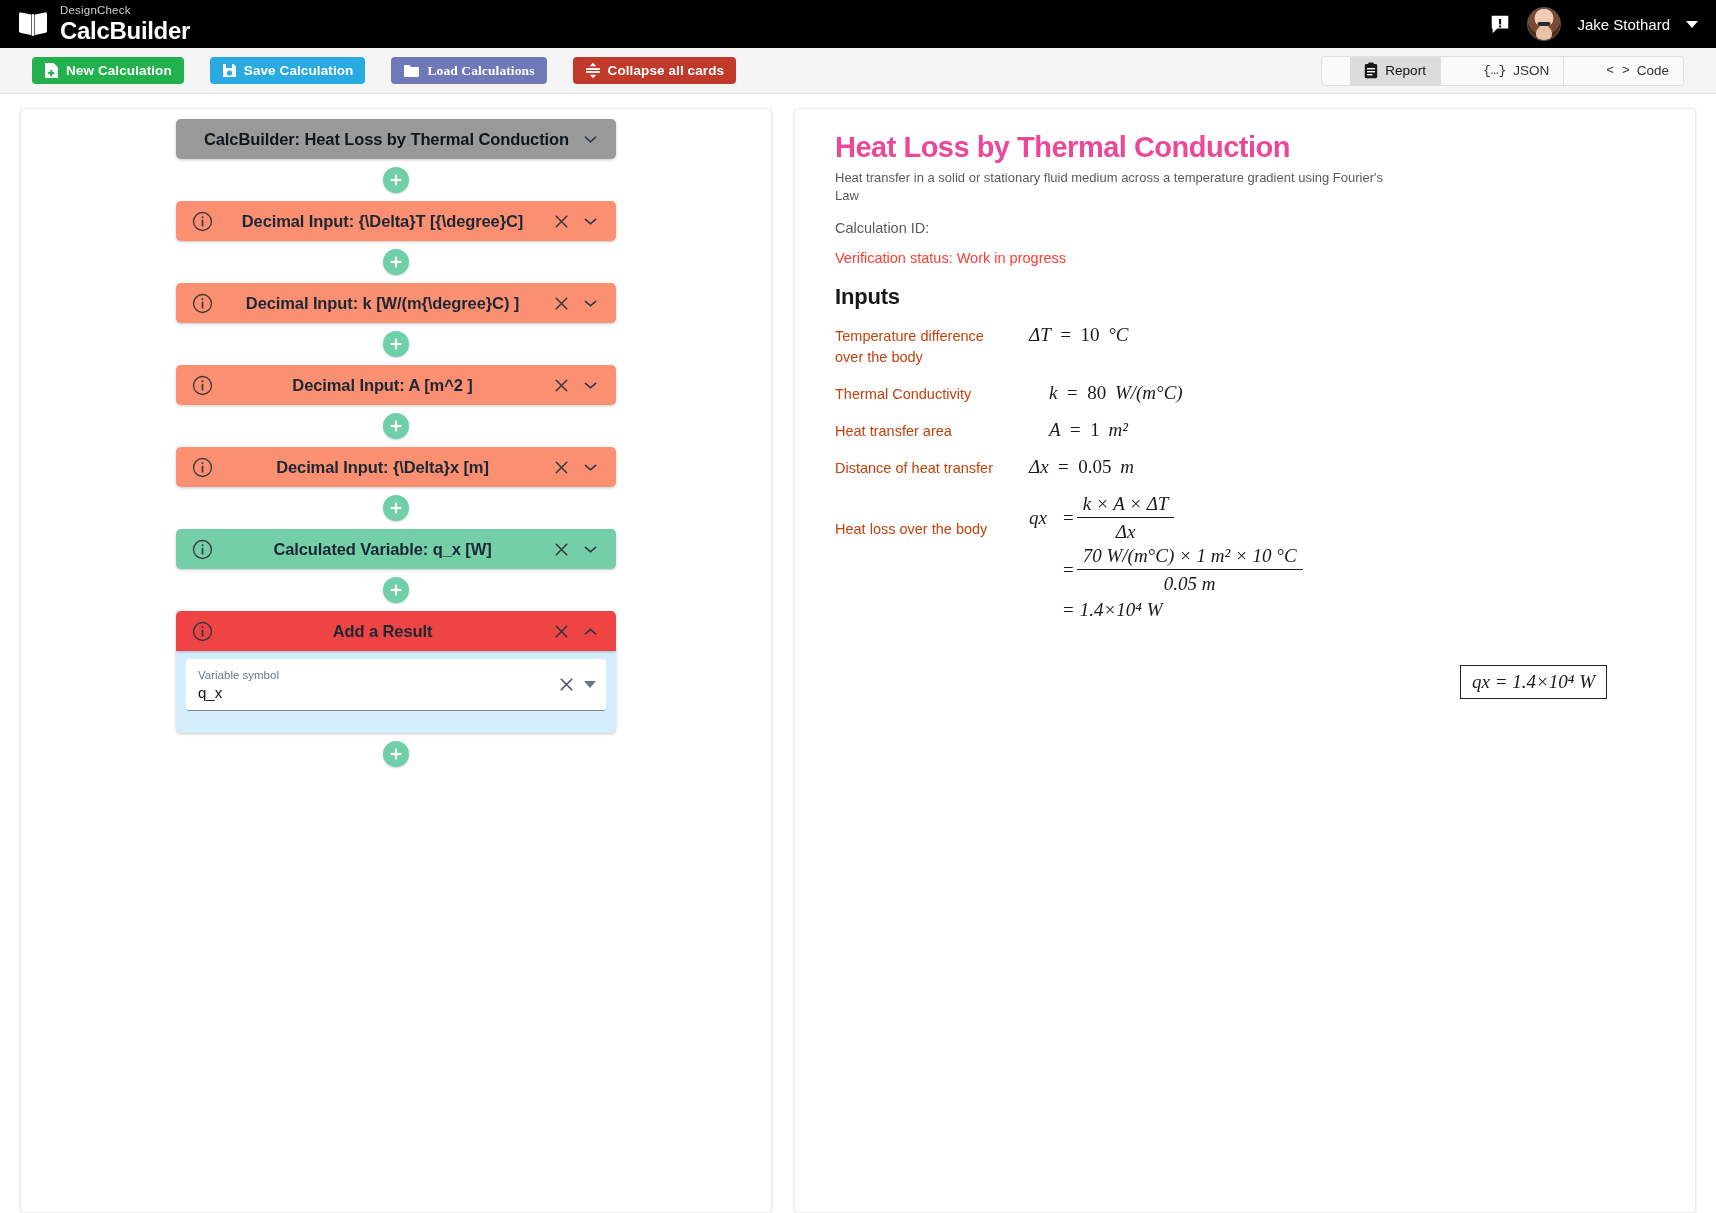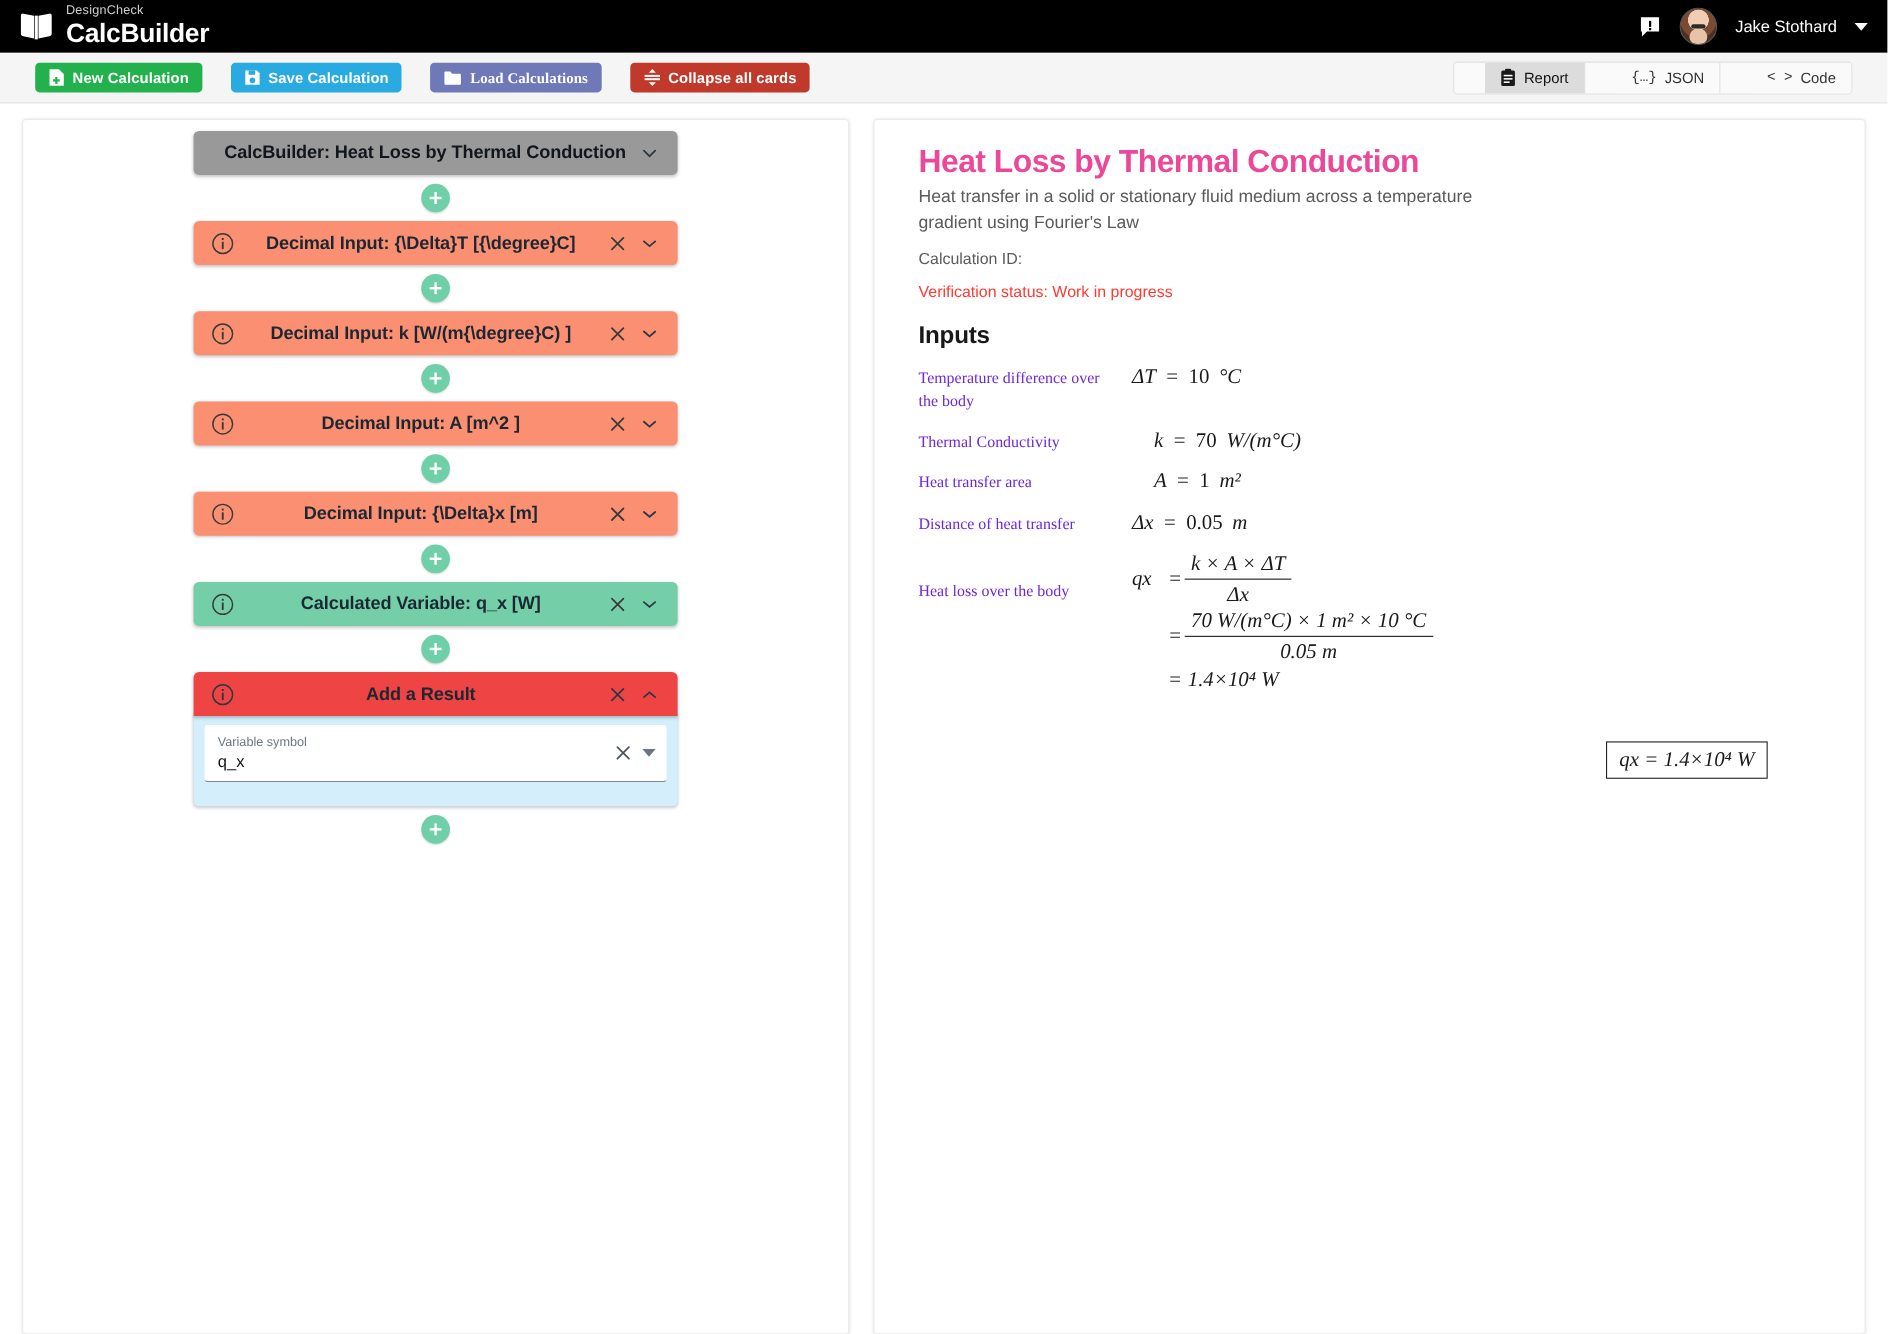--- a/index.html
+++ b/index.html
@@ -161,33 +161,33 @@
     border-right: 6px solid transparent; border-top: 7px solid #6b7680;
     cursor: pointer;
   }
 
   
   .rep-title {
     font-size: 29px; font-weight: 700; color: #ec4899;
     letter-spacing: -.5px; margin-bottom: 5px;
   }
   .rep-desc {
-    font-size: 16px; color: #5a5a5a; line-height: 1.42;
+    font-size: 13px; color: #5a5a5a; line-height: 1.42;
     max-width: 560px; margin-bottom: 14px;
   }
   .rep-calcid { font-size: 14.5px; color: #5a5a5a; margin-bottom: 14px; }
   .rep-status { font-size: 14.5px; color: #ff3b30; margin-bottom: 18px; }
   .rep-h2 {
     font-size: 22px; font-weight: 700; color: #181818;
     margin-bottom: 14px; letter-spacing: -.2px;
   }
   .inputrow { display: flex; margin-bottom: 14px; }
   .in-label {
-    width: 168px; flex: none; font-size: 14.5px; color: #6d28d9;
-    line-height: 1.45; padding-top: 2px; font-family: Liberation Serif, serif;
+    width: 168px; flex: none; font-size: 14.5px; color: #c2410c;
+    line-height: 1.45; padding-top: 2px;
   }
   .in-math { flex: 1; padding-left: 26px; }
 
   
   .math {
     font-family: "Liberation Serif", serif;
     font-size: 19px; color: #1a1a1a;
   }
   .mi { font-style: italic; }
   .mfrac {
@@ -485,21 +485,21 @@
         <span>10</span>
         <span class="mi" style="margin-left:4px">°C</span>
       </div>
     </div>
 
     <div class="inputrow">
       <div class="in-label">Thermal Conductivity</div>
       <div class="in-math math" style="padding-left:46px">
         <span class="mi">k</span>
         <span>&nbsp;=&nbsp;</span>
-        <span>70</span>
+        <span>80</span>
         <span class="mi" style="margin-left:4px">W/(m°C)</span>
       </div>
     </div>
 
     <div class="inputrow">
       <div class="in-label">Heat transfer area</div>
       <div class="in-math math" style="padding-left:46px">
         <span class="mi">A</span>
         <span>&nbsp;=&nbsp;</span>
         <span>1</span>

